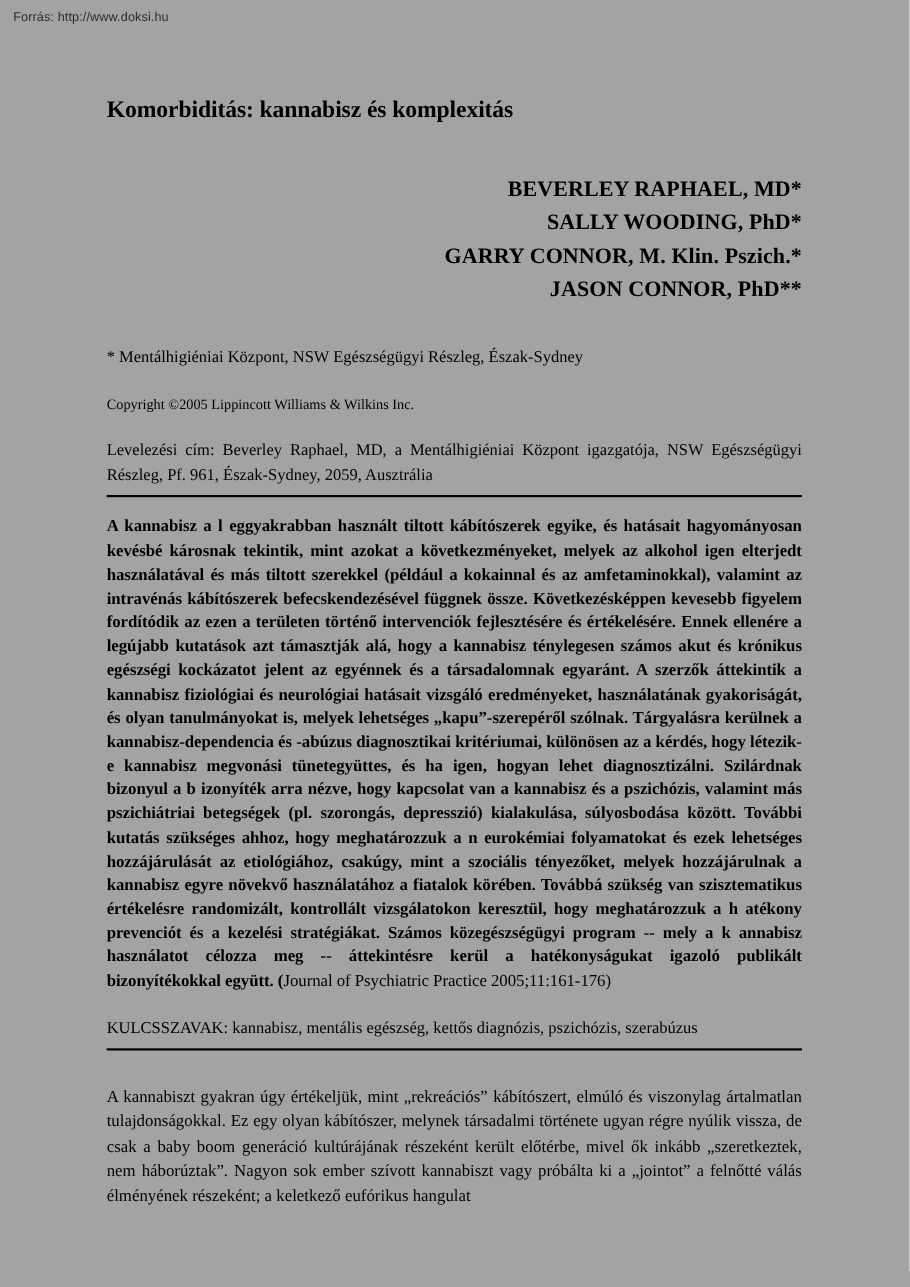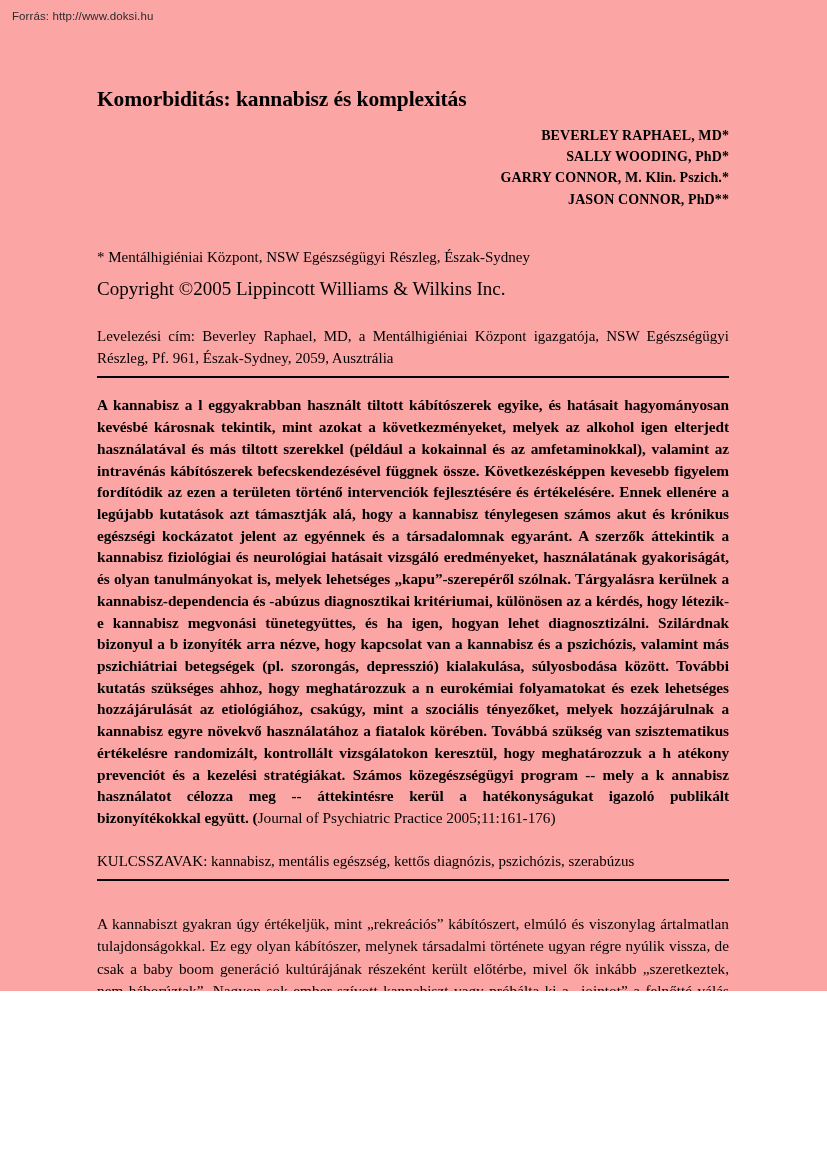--- a/index.html
+++ b/index.html
@@ -7,22 +7,22 @@
     padding: 0;
     background: #ffffff;
   }
   body {
     font-family: "Liberation Serif", "DejaVu Serif", serif;
     color: #000000;
   }
   #page {
     position: relative;
     width: 827px;
-    height: 991px;
-    background: #fca5a5;
+    height: 1170px;
+    background: #a3a3a3;
     overflow: hidden;
     box-sizing: border-box;
   }
 
   
   #source-line {
     position: absolute;
     top: 10px;
     left: 12px;
     font-family: "Liberation Sans", "DejaVu Sans", sans-serif;
@@ -43,41 +43,41 @@
   #doc-title {
     margin: 0;
     padding-top: 87px;
     font-size: 21.5px;
     font-weight: bold;
     letter-spacing: -0.1px;
     line-height: 1.2;
   }
 
   #authors {
-    margin-top: 12px;
+    margin-top: 44px;
     text-align: right;
     font-weight: bold;
-    font-size: 14px;
+    font-size: 20px;
     line-height: 1.52;
     letter-spacing: 0.1px;
   }
   #authors .author-line { display: block; white-space: nowrap; }
 
   .affil-block {
     margin-top: 37px;
     font-size: 15px;
     line-height: 1.43;
     text-align: justify;
   }
   .affil-block .affil-line { display: block; }
   .affil-line.justify-line { text-align: justify; }
 
   #copyright {
-    margin-top: 8px;
-    font-size: 19px;
+    margin-top: 22px;
+    font-size: 13px;
     line-height: 1.4;
   }
 
   #correspondence {
     margin-top: 23px;
     font-size: 15px;
     line-height: 1.45;
     text-align: justify;
   }
 

